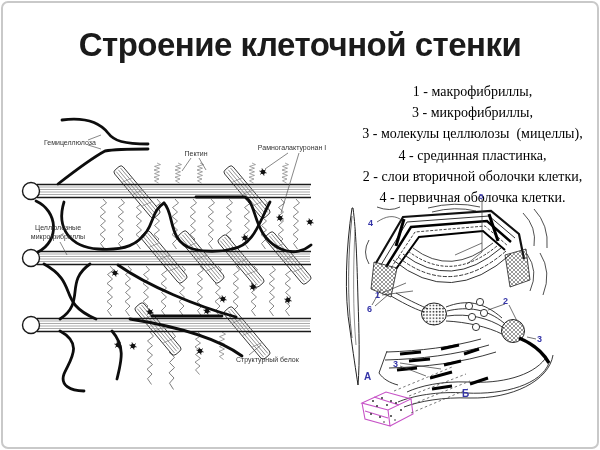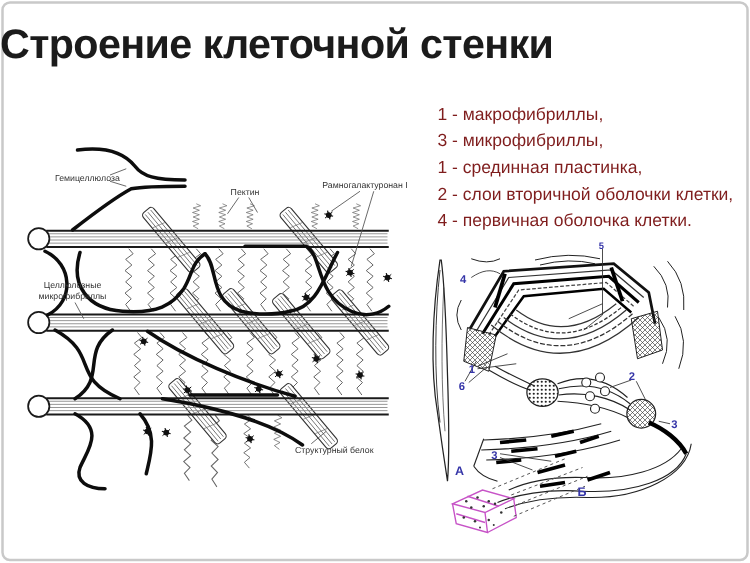--- a/index.html
+++ b/index.html
@@ -1,42 +1,43 @@
 <!DOCTYPE html>
 <html><head>
 <meta charset="utf-8">
 <style>
   html,body{margin:0;padding:0;background:#fff;}
   .slide{position:relative;width:600px;height:450px;background:#ffffff;overflow:hidden;
          font-family:"Liberation Sans",sans-serif;}
   .frame{position:absolute;inset:1px;border:2px solid #c9c9c9;border-radius:7px;pointer-events:none;}
-  .title{position:absolute;top:16px;left:0;width:600px;margin:0;
+  .title{position:absolute;top:26px;left:0;width:600px;text-align:center;margin:0;
          font-family:"Liberation Sans",sans-serif;font-size:33px;font-weight:600;
          letter-spacing:-0.5px;color:#1b1b1b;}
   .legend{position:absolute;left:350px;top:81px;width:245px;
-          font-family:Liberation Sans, sans-serif;font-size:14px;color:#7f1d1d;}
+          font-family:Liberation Serif, serif;font-size:14px;color:#000000;text-align:center;}
   .legend div{height:21.2px;line-height:21.2px;white-space:pre;}
   svg.canvas{position:absolute;left:0;top:0;}
   .dlabel{font-family:"Liberation Sans",sans-serif;font-size:7px;fill:#333;}
   .marker{font-family:"Liberation Sans",sans-serif;font-size:9px;font-weight:bold;}
   .marker-sm{font-family:"Liberation Sans",sans-serif;font-size:7.5px;font-weight:bold;}
   .letter{font-family:"Liberation Sans",sans-serif;font-size:10px;font-weight:bold;}
 </style>
 </head>
 <body>
 
 <div class="slide">
   <div class="frame"></div>
 
   <h1 class="title">Строение клеточной стенки</h1>
 
   <div class="legend">
     <div>1 - макрофибриллы,</div>
     <div>3 - микрофибриллы,</div>
-    <div>1 - срединная пластинка,</div>
+    <div>3 - молекулы целлюлозы  (мицеллы),</div>
+    <div>4 - срединная пластинка,</div>
     <div>2 - слои вторичной оболочки клетки,</div>
     <div>4 - первичная оболочка клетки.</div>
   </div>
 
   <svg class="canvas" width="600" height="450" viewBox="0 0 600 450">
     <defs>
       <pattern id="xh" width="4" height="4" patternUnits="userSpaceOnUse">
         <path d="M0,4 L4,0 M0,0 L4,4" stroke="#333" stroke-width="0.5"></path>
       </pattern>
       <pattern id="dots" width="3.2" height="3.2" patternUnits="userSpaceOnUse">

